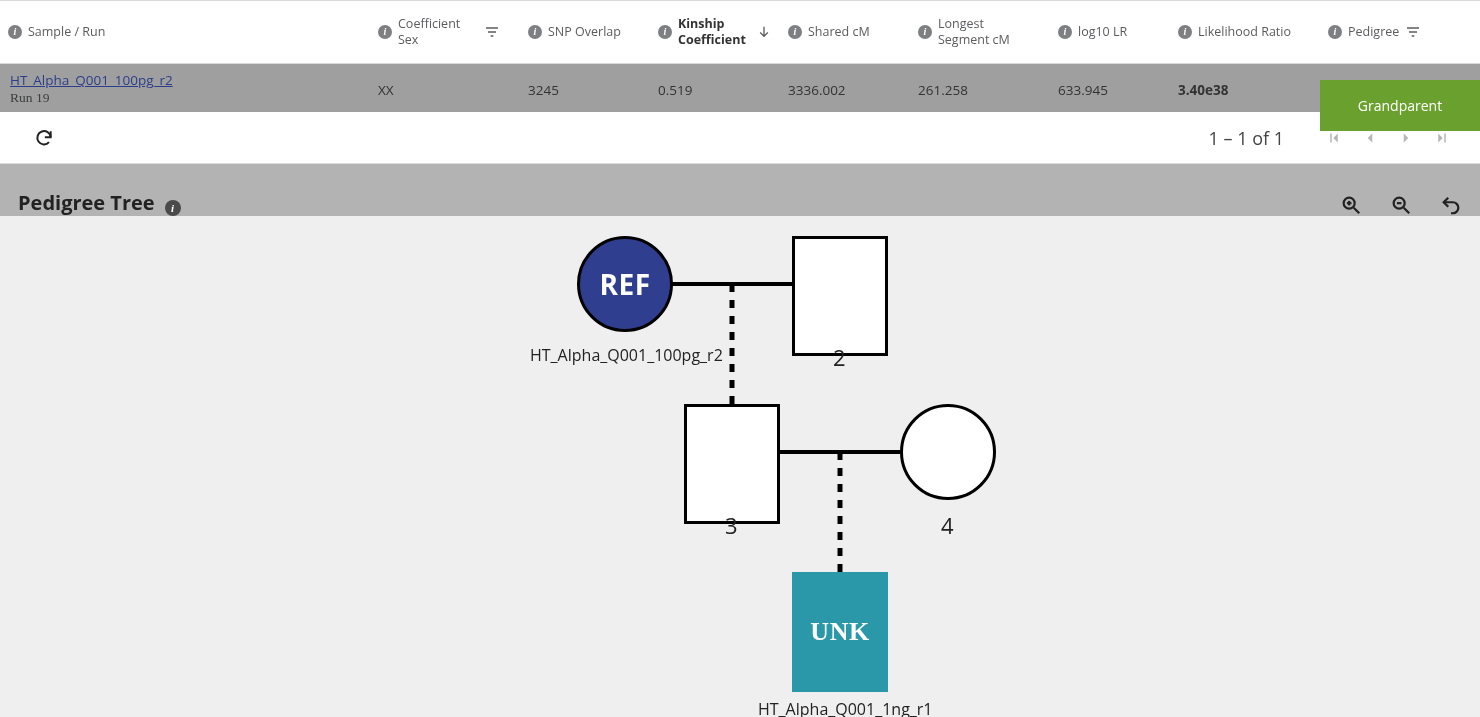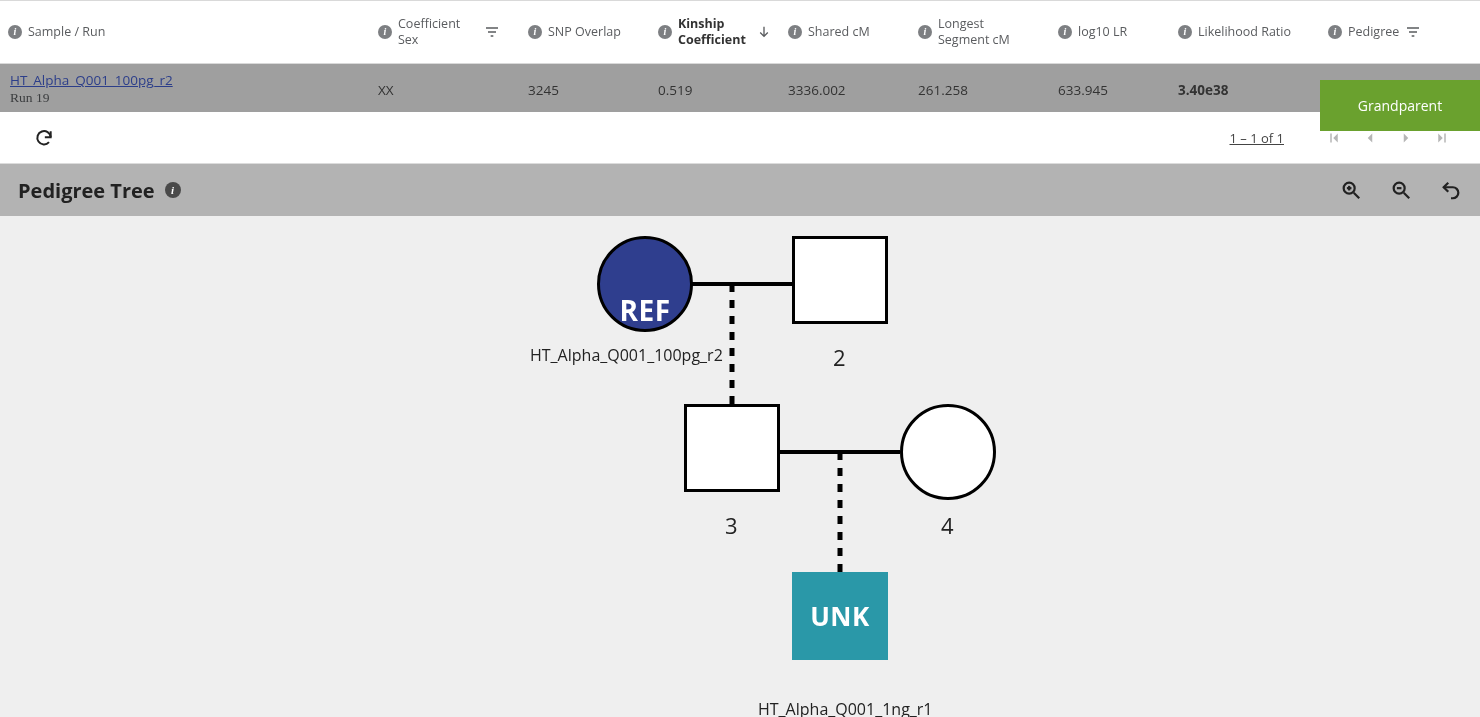--- a/index.html
+++ b/index.html
@@ -98,34 +98,34 @@
     padding: 0 24px 0 34px;
     background: #fff;
     border-bottom: 1px solid #dcdcdc;
   }
   .refresh-btn {
     width: 20px; height: 20px;
     display: inline-flex; align-items: center; justify-content: center;
     color: #222; cursor: pointer;
   }
   .spacer { flex: 1; }
-  .range-text { font-size: 13px; color: #444; margin-right: 28px; text-decoration: underline; }
+  .range-text { font-size: 18px; color: #444; margin-right: 28px; }
   .pg-btn {
     width: 28px; height: 28px; margin-left: 8px;
     display: inline-flex; align-items: center; justify-content: center;
     color: #b6b6b6; cursor: pointer;
   }
 
   
   .section-header {
     height: 52px;
     background: #b3b3b3;
     display: flex;
-    align-items: center;
-    padding: 16px 18px;
+    align-items: flex-end;
+    padding: 0 18px;
   }
   .section-title {
     font-size: 20px;
     font-weight: 700;
     color: #222;
     margin-right: 10px;
   }
   .section-info {
     width: 16px; height: 16px;
     border-radius: 50%;
@@ -154,23 +154,24 @@
   .pedigree-svg {
     position: absolute;
     left: 0; top: 0;
     width: 100%; height: 100%;
   }
   .pedigree-svg .solid { stroke:#000; stroke-width:4; }
   .pedigree-svg .dashed { stroke:#000; stroke-width:5; stroke-dasharray:8 8; }
 
   .node-square {
     position: absolute;
-    width: 96px; height: 88px;
+    width: 96px; height: 120px;
     border: 3px solid #000;
     background: #fff;
+    font-family: Liberation Serif, serif;
   }
   .node-circle {
     position: absolute;
     width: 96px; height: 96px;
     border: 3px solid #000;
     background: #fff;
     border-radius: 50%;
   }
   .node-ref {
     background: var(--ref-blue);
@@ -331,21 +332,21 @@
 
     <line class="solid" x1="672" y1="68" x2="792" y2="68"></line>
 
     <line class="dashed" x1="732" y1="68" x2="732" y2="236"></line>
 
     <line class="solid" x1="780" y1="236" x2="900" y2="236"></line>
 
     <line class="dashed" x1="840" y1="236" x2="840" y2="360"></line>
   </svg>
 
-  <div class="node-circle node-ref" style="left:597px; top:20px;align-items:flex-end;">
+  <div class="node-circle node-ref" style="left:577px; top:20px;">
     <span>REF</span>
   </div>
   <div class="node-label" style="left:530px; top:128px;">HT_Alpha_Q001_100pg_r2</div>
 
   <div class="node-square" style="left:792px; top:20px;"></div>
   <div class="node-label big-num" style="left:833px; top:126px;">2</div>
 
   <div class="node-square" style="left:684px; top:188px;"></div>
   <div class="node-label big-num" style="left:725px; top:294px;">3</div>
 

